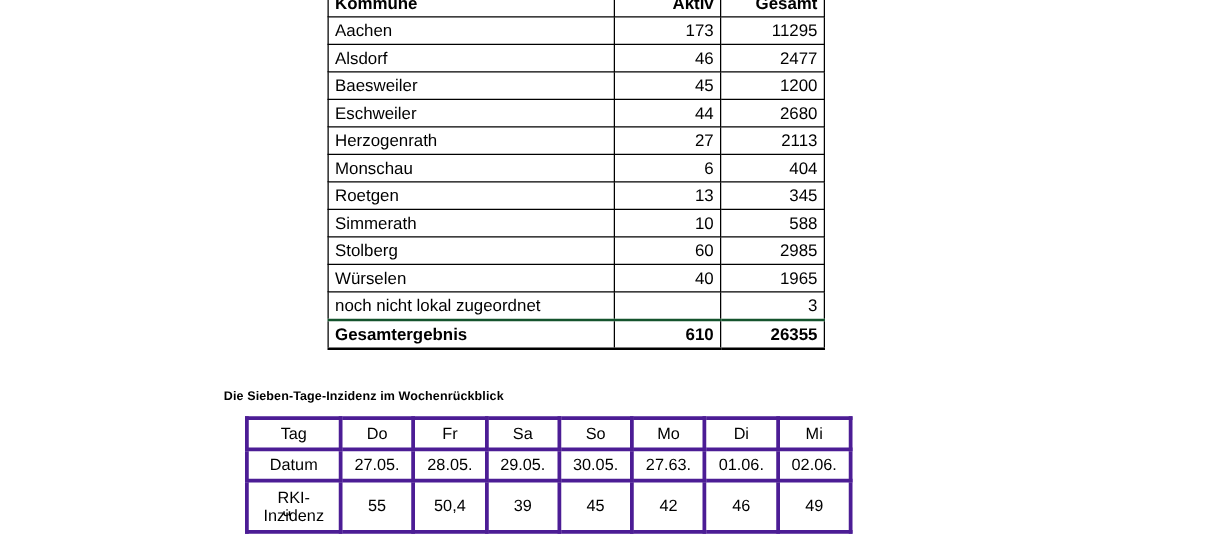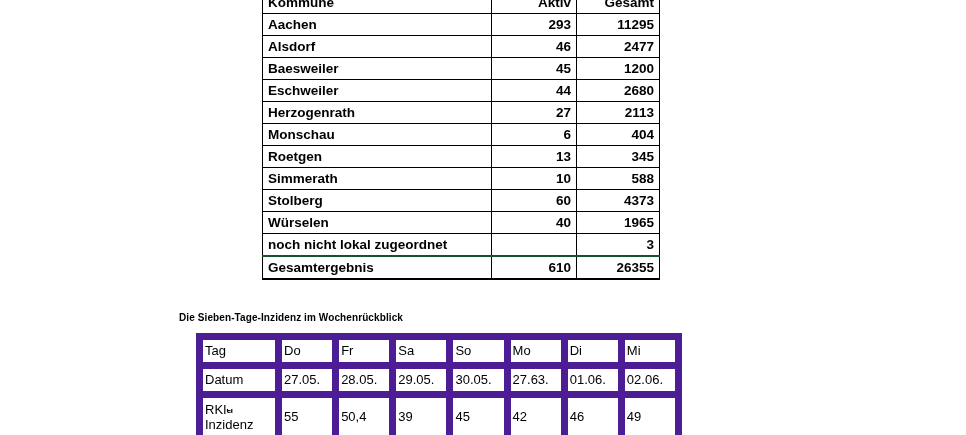--- a/index.html
+++ b/index.html
@@ -31,21 +31,21 @@
     width: 100%;
     background: #ffffff;
   }
   table.grid td, table.grid th {
     border: 1px solid #000000;
     font-size: 13.5px;
     line-height: 1;
     height: 21px;
     padding: 0 5px;
     vertical-align: middle;
-    font-weight: bold;
+    font-weight: normal;
     white-space: nowrap;
     overflow: hidden;
   }
   .k-col-name   { width: 218px; text-align: left; }
   .k-col-aktiv  { width: 74px;  text-align: right; }
   .k-col-gesamt { width: 72px;  text-align: right; }
 
   tr.head-row td {
     font-weight: bold;
     border-top: none;
@@ -75,23 +75,24 @@
     top: 333px;
     width: 486px;
   }
   table.grid2 {
     border-collapse: collapse;
     table-layout: fixed;
     width: 100%;
     background: #ffffff;
   }
   table.grid2 td {
-    border: 7px solid #4c1d95;
+    border: 3px solid #4c1d95;
     font-size: 13px;
     line-height: 1.15;
+    text-align: center;
     vertical-align: middle;
     padding: 0 2px;
     font-weight: normal;
     height: 22px;
     overflow: hidden;
     margin-top: 16px;
   }
   table.grid2 td.label-cell { width: 68px; }
   table.grid2 tr.rki-row td { height: 38px; }
   table.grid2 tr.rki-row td.label-cell {
@@ -125,21 +126,21 @@
   <table class="grid">
     <tbody>
       <tr class="head-row">
         <td class="k-col-name">Kommune</td>
         <td class="k-col-aktiv">Aktiv</td>
         <td class="k-col-gesamt">Gesamt</td>
       </tr>
 
       <tr>
         <td class="k-col-name">Aachen</td>
-        <td class="k-col-aktiv">293</td>
+        <td class="k-col-aktiv">173</td>
         <td class="k-col-gesamt">11295</td>
       </tr>
       <tr>
         <td class="k-col-name">Alsdorf</td>
         <td class="k-col-aktiv">46</td>
         <td class="k-col-gesamt">2477</td>
       </tr>
       <tr>
         <td class="k-col-name">Baesweiler</td>
         <td class="k-col-aktiv">45</td>
@@ -166,21 +167,21 @@
         <td class="k-col-gesamt">345</td>
       </tr>
       <tr>
         <td class="k-col-name">Simmerath</td>
         <td class="k-col-aktiv">10</td>
         <td class="k-col-gesamt">588</td>
       </tr>
       <tr>
         <td class="k-col-name">Stolberg</td>
         <td class="k-col-aktiv">60</td>
-        <td class="k-col-gesamt">4373</td>
+        <td class="k-col-gesamt">2985</td>
       </tr>
       <tr>
         <td class="k-col-name">Würselen</td>
         <td class="k-col-aktiv">40</td>
         <td class="k-col-gesamt">1965</td>
       </tr>
       <tr>
         <td class="k-col-name">noch nicht lokal zugeordnet</td>
         <td class="k-col-aktiv"></td>
         <td class="k-col-gesamt">3</td>

